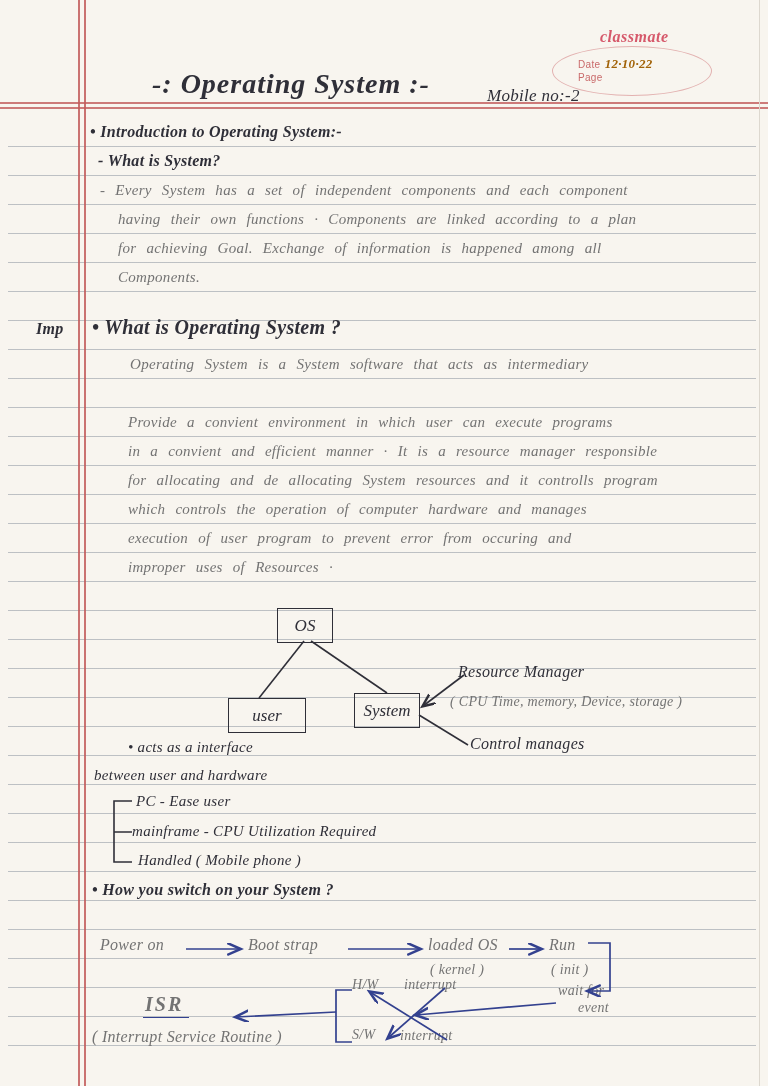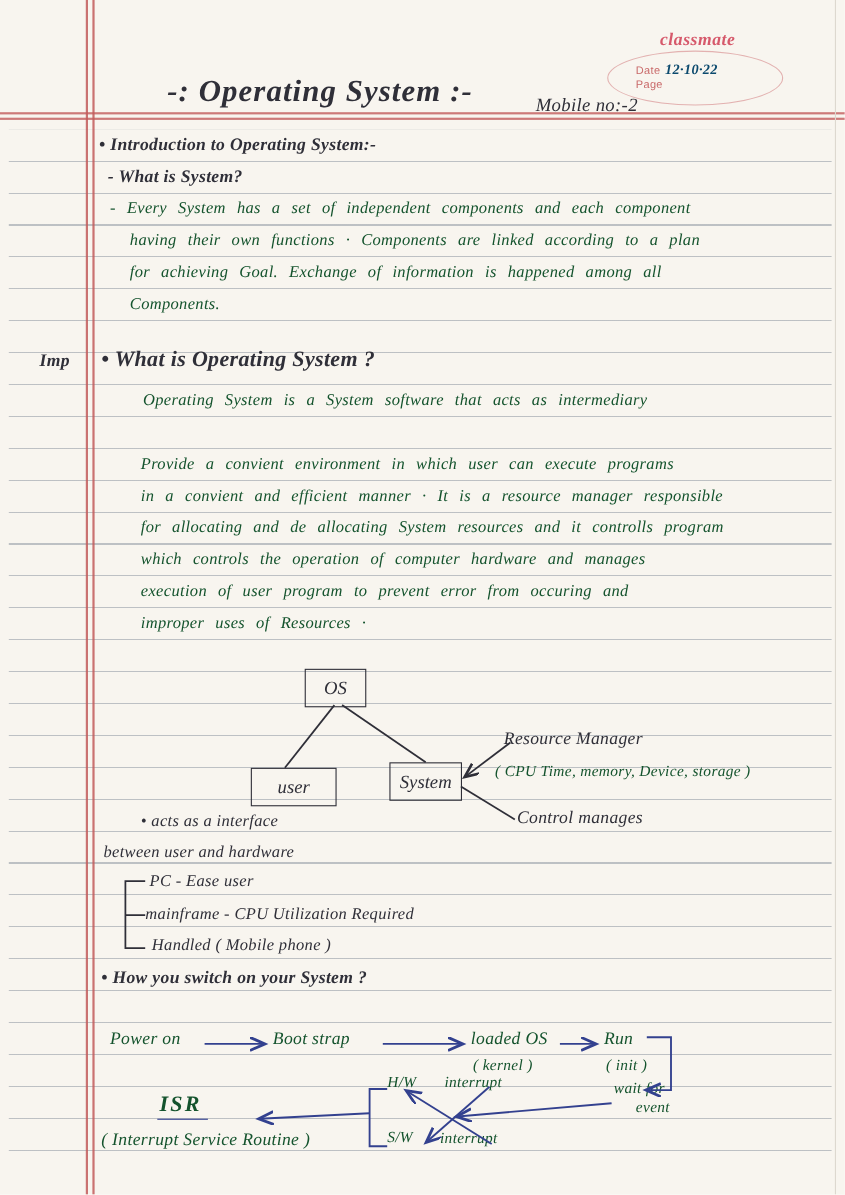--- a/index.html
+++ b/index.html
@@ -19,21 +19,21 @@
   }
   .vred{position:absolute;top:0;bottom:0;width:1.6px;background:#c25b5b;opacity:.85;}
   .hred{position:absolute;left:0;right:0;height:1.6px;background:#c25b5b;opacity:.8;}
   .page-edge{position:absolute;top:0;bottom:0;right:8px;width:1px;background:#ddd8cf;}
   .hand{
     position:absolute;white-space:nowrap;
     font-family:"Liberation Serif", serif;
     font-style:italic;
     letter-spacing:.3px;
   }
-  .blue{color:#14532d;}
+  .blue{color:#737373;}
   .black{color:#2f2f38;}
   .para{font-size:15px;word-spacing:6px;}
   .head1{font-size:16px;font-weight:600;}
   .head2{font-size:20px;font-weight:600;}
   .title{font-size:28px;font-weight:700;letter-spacing:1px;text-align:center;}
   .box{
     position:absolute;border:1.8px solid #2f2f38;
     display:flex;align-items:center;justify-content:center;
     font-family:"Liberation Serif", serif;font-style:italic;
     font-size:17px;color:#2f2f38;background:transparent;
@@ -41,21 +41,21 @@
   .brand{
     position:absolute;left:600px;top:28px;
     font-family:"Liberation Serif", serif;font-style:italic;font-weight:700;
     font-size:16px;color:#d6596b;letter-spacing:.5px;
   }
   .oval{
     position:absolute;left:552px;top:46px;width:158px;height:48px;
     border:1.5px solid #dda0a0;border-radius:50%;opacity:.8;
   }
   .stamp-small{font-family:"Liberation Sans", sans-serif;font-style:normal;font-size:10px;color:#c96a6a;}
-  .datev{font-family:"Liberation Serif", serif;font-size:13px;color:#0c4a6e;font-weight:600;}
+  .datev{font-family:"Liberation Serif", serif;font-size:13px;color:#a16207;font-weight:600;}
   .overlay{position:absolute;left:0;top:0;pointer-events:none;}
   .isr{font-size:20px;font-weight:600;letter-spacing:2px;border-bottom:1.8px solid #33418f;padding:0 6px 1px 2px;}
   .flow{font-size:16px;}
   .small-blue{font-size:14px;}
 </style>
 </head>
 <body>
 
 <div class="page">
 

